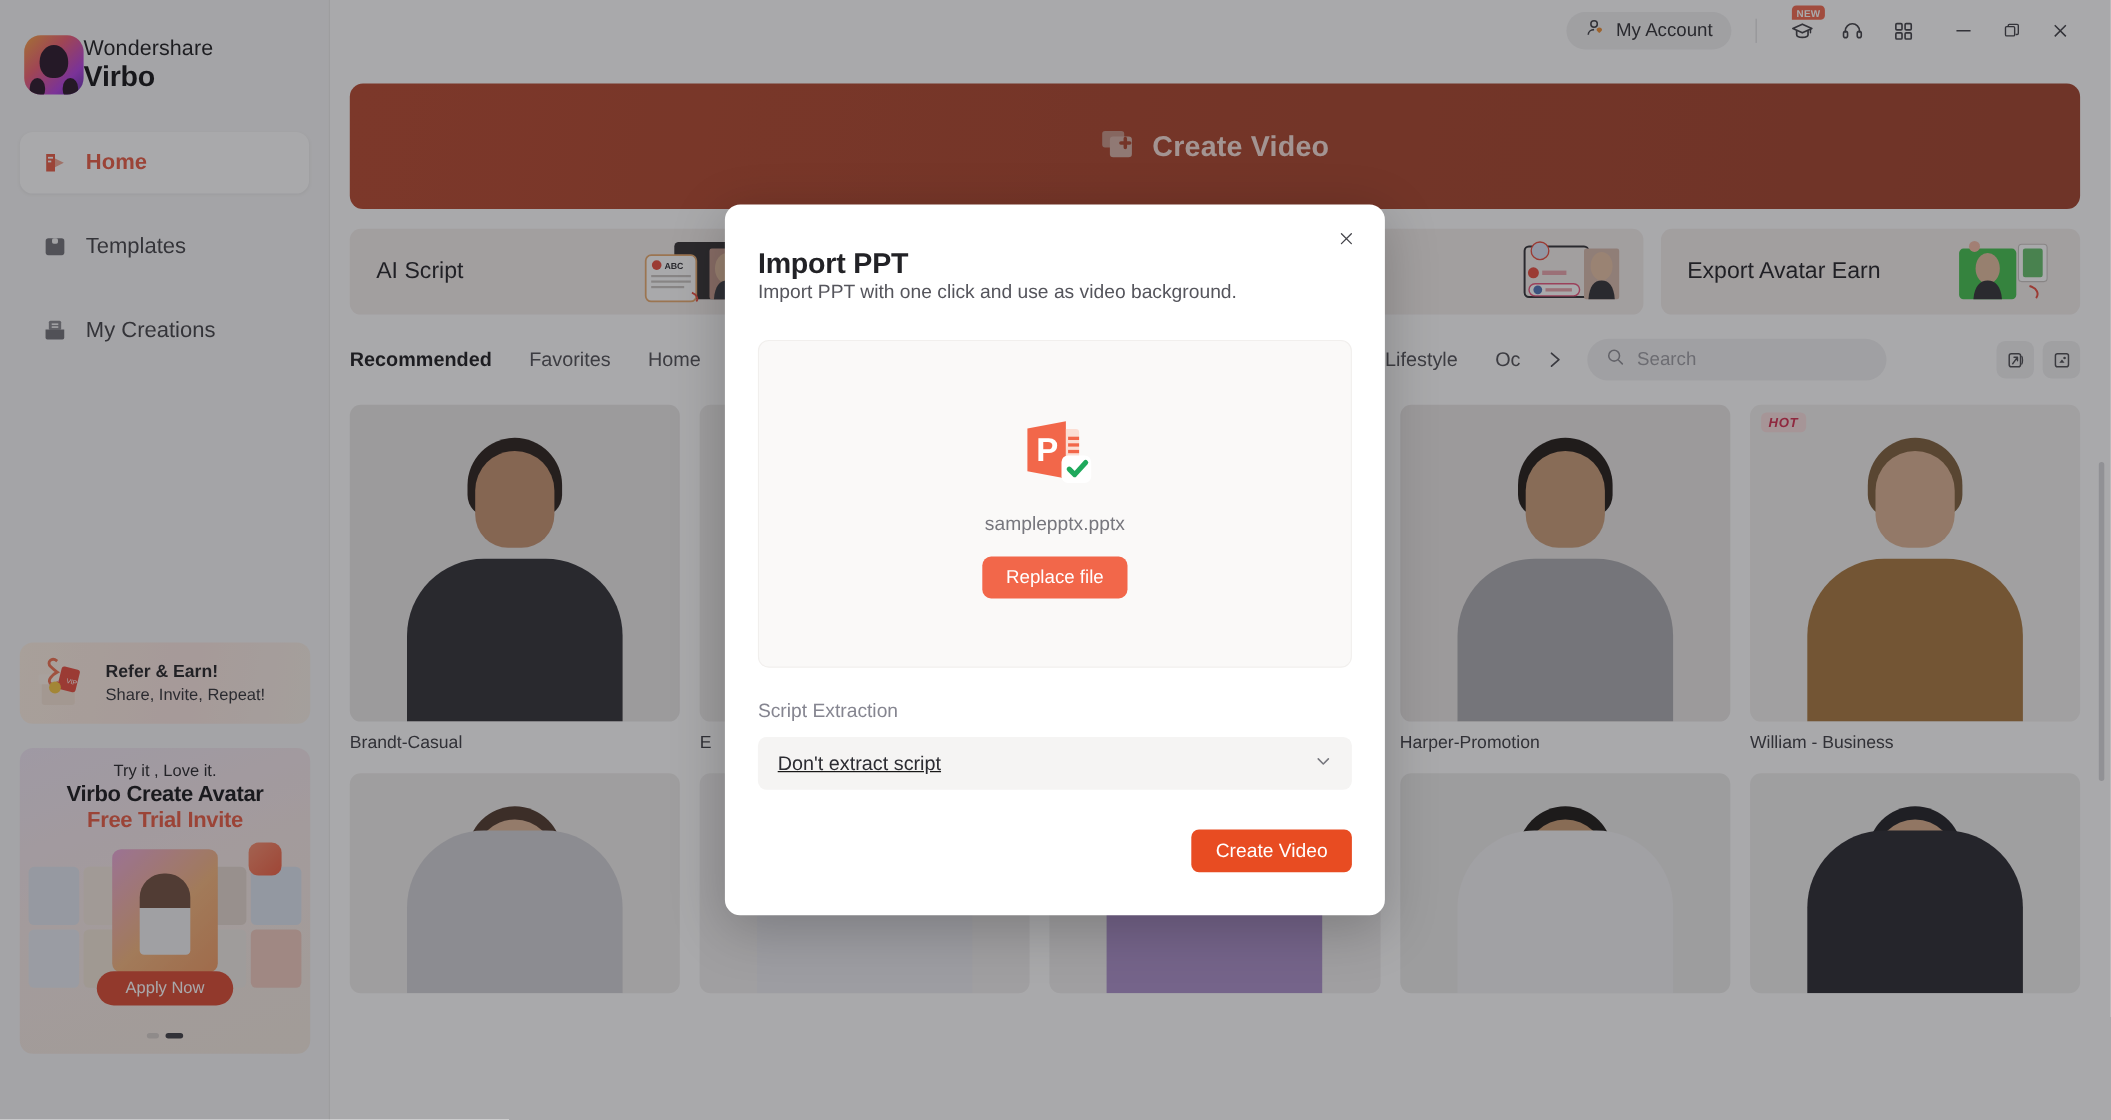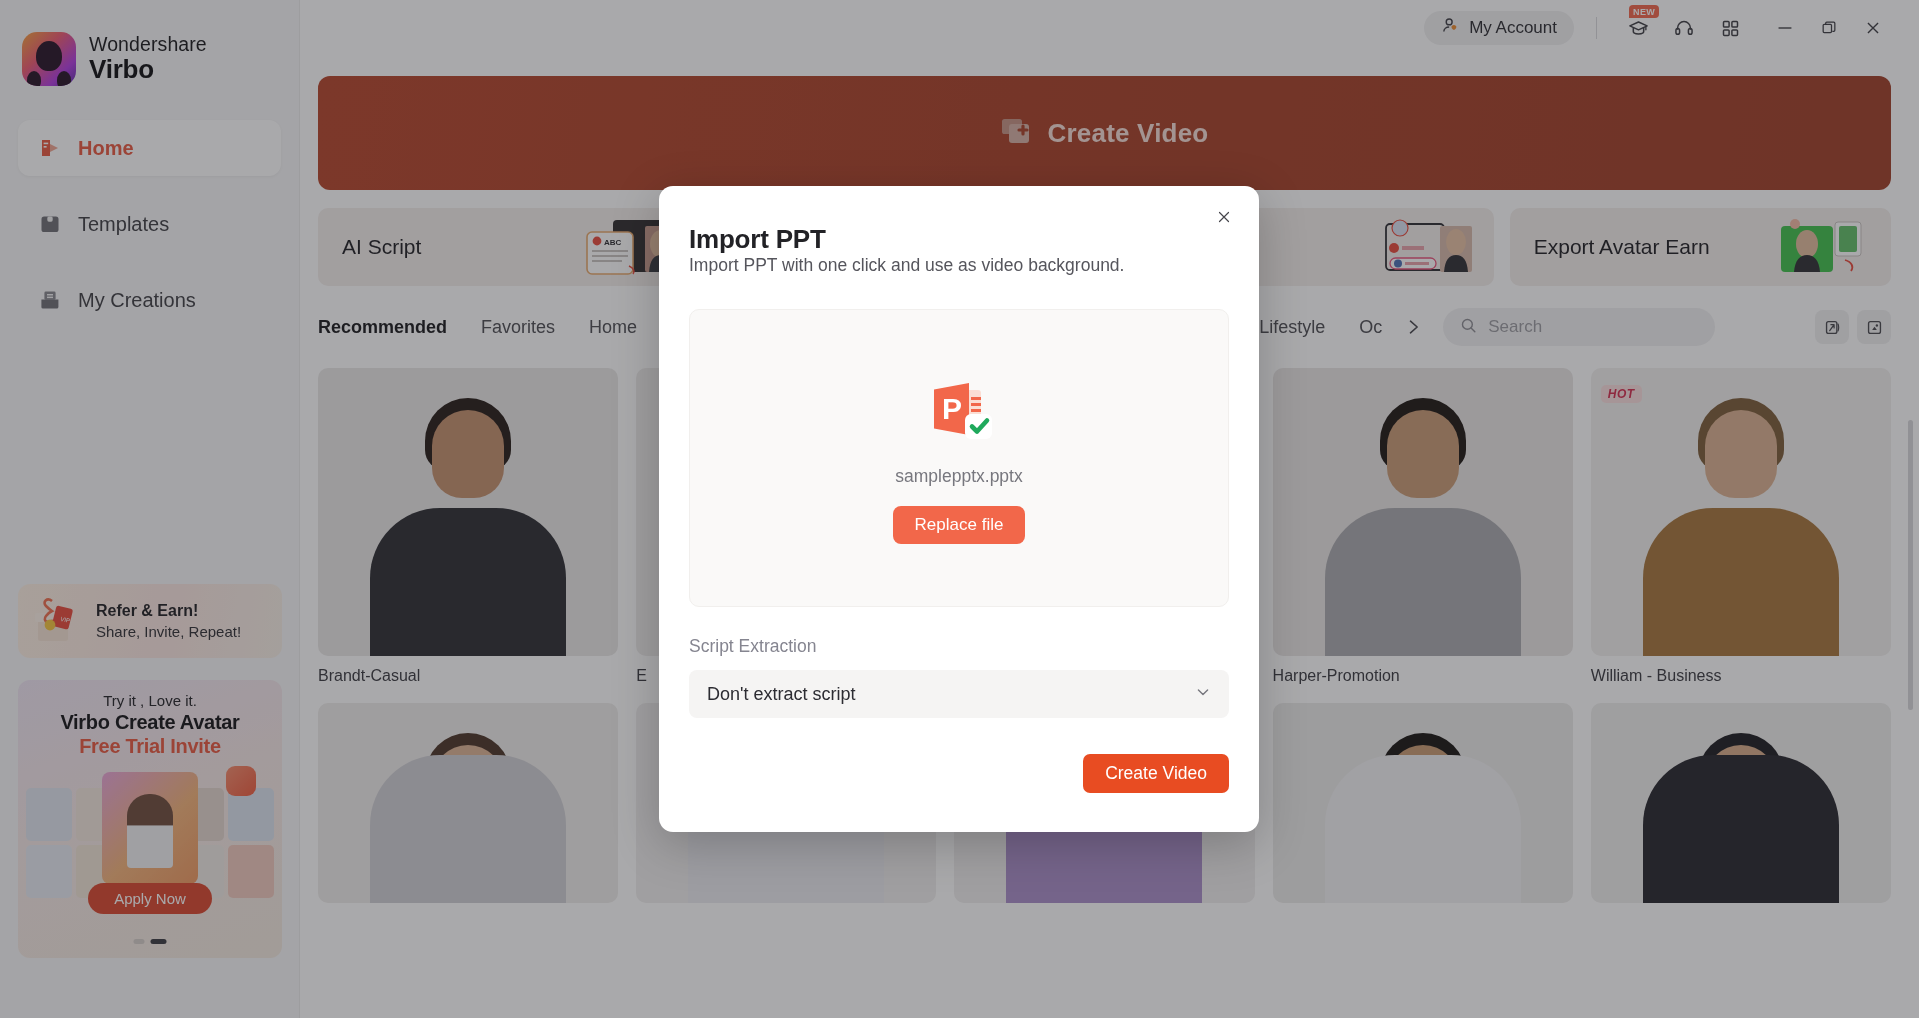--- a/index.html
+++ b/index.html
@@ -24,21 +24,21 @@
 
   
   .sidebar {
     width: 300px; height: 1018px;
     background: #f7f7f8;
     flex: 0 0 300px;
     position: relative;
     border-right: 1px solid #ececec;
   }
   .brand {
-    display: flex; align-items: center; gap: 13px;
+    display: flex; align-items: center; gap: 0;
     padding: 32px 0 0 22px;
   }
   .brand-logo {
     width: 54px; height: 54px; border-radius: 15px;
     background: linear-gradient(135deg,#f7a23b 0%,#ef5a6f 38%,#b13ae0 75%,#5b2ea8 100%);
     position: relative; overflow: hidden; flex: 0 0 54px;
   }
   .brand-logo::after {
     content: ""; position: absolute;
     left: 50%; top: 17%; transform: translateX(-50%);
@@ -199,21 +199,21 @@
     margin: 22px 28px 0 18px;
     display: grid; grid-template-columns: repeat(5, 1fr); gap: 18px;
   }
   .avatar-card { cursor: pointer; }
   .avatar-thumb {
     height: 288px; border-radius: 10px; position: relative; overflow: hidden;
     background: #eceaea;
   }
   .avatar-name { font-size: 16px; color: #38383e; margin-top: 11px; }
   .hot-badge {
-    position: absolute; left: 10px; top: 17px;
+    position: absolute; left: 10px; top: 7px;
     background: #fbdede; color: #d42a4c;
     font-size: 12px; font-weight: bold; font-style: italic;
     padding: 2px 7px; border-radius: 5px; letter-spacing: .5px;
   }
   
   .person { position: absolute; left: 0; right: 0; bottom: 0; top: 0; }
   .person .head {
     position: absolute; left: 50%; transform: translateX(-50%);
     width: 72px; height: 88px; border-radius: 36px 36px 30px 30px; top: 42px;
   }
@@ -268,21 +268,21 @@
     height: 38px; padding: 0 22px; border-radius: 8px; border: none;
     background: #f2674a; color: #fff; font-size: 17px;
     font-family: inherit; cursor: pointer;
   }
 
   .field-label { font-size: 17.5px; color: #858590; margin-top: 29px; }
   .select-box {
     margin-top: 13px;
     height: 48px; border-radius: 8px; background: #f5f4f3;
     display: flex; align-items: center; justify-content: space-between;
-    padding: 0 16px 0 18px; cursor: pointer;
+    padding: 0 16px 0 18px; cursor: pointer; text-decoration: underline;
   }
   .select-value { font-size: 18px; color: #2c2c32; }
 
   .modal-footer { display: flex; justify-content: flex-end; margin-top: 36px; }
   .create-btn {
     height: 39px; padding: 0 22px; border-radius: 7px; border: none;
     background: #e84c22; color: #fff; font-size: 17.5px;
     font-family: inherit; cursor: pointer;
   }
 </style>

